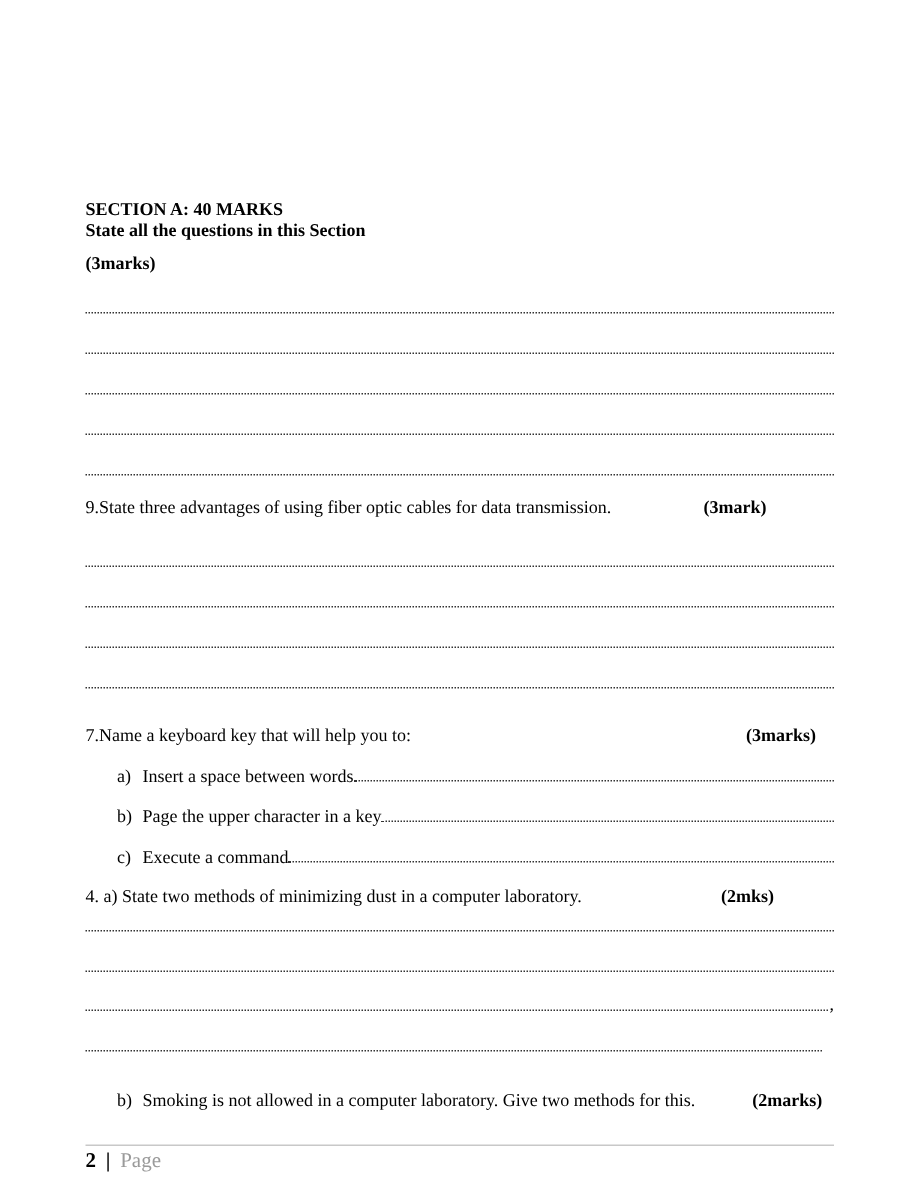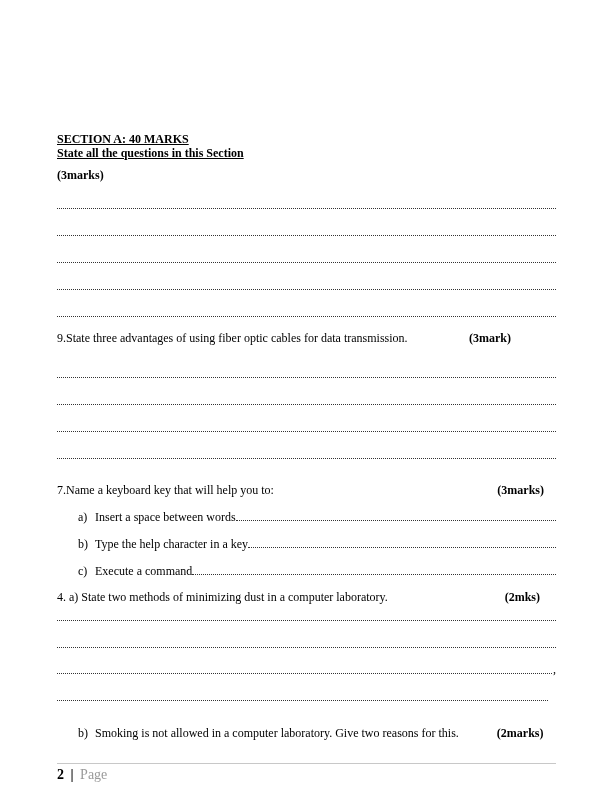--- a/index.html
+++ b/index.html
@@ -11,36 +11,35 @@
     font-size:12px;
     color:#000;
     overflow:hidden;
   }
   .content {
     position:absolute;
     left:57px; right:56px; top:132px;
   }
   .section-title, .section-subtitle {
     font-weight:bold;
-    text-decoration:underline;
     font-size:12px;
     line-height:14px;
   }
   .q-row {
     display:flex;
     justify-content:space-between;
     align-items:baseline;
     line-height:14px;
   }
   .q-text { white-space:nowrap; }
   .q-marks { font-weight:bold; white-space:nowrap; }
   .mr18 { margin-right:18px; }
   .mr45 { margin-right:45px; }
   .mr12 { margin-right:12px; }
-  .mr30 { margin-right:16px;padding-left:16px; }
+  .mr30 { margin-right:40px;padding-left:16px; }
   .ansline {
     height:26px;
     border-bottom:1.2px dotted #333;
   }
   .ansline.first-tight { height:16px; }
   .ansline-flex {
     display:flex;
     align-items:flex-end;
     height:26px;
   }
@@ -128,21 +127,21 @@
       <span class="q-marks mr12">(3marks)</span>
     </div>
 
     <div class="subitem">
       <span class="sub-label">a)</span>
       <span>Insert a space between words</span>
       <span class="leader"></span>
     </div>
     <div class="subitem">
       <span class="sub-label">b)</span>
-      <span>Type the help character in a key </span>
+      <span>Page the upper character in a key </span>
       <span class="leader"></span>
     </div>
     <div class="subitem">
       <span class="sub-label">c)</span>
       <span>Execute a command </span>
       <span class="leader"></span>
     </div>
 
     <div class="q-row mt12">
       <span class="q-text">4. a) State two methods of minimizing dust in a computer laboratory.</span>
@@ -151,21 +150,21 @@
     <div class="ansline first-tight"></div>
     <div class="ansline"></div>
     <div class="ansline-flex">
       <span class="fill"></span>
       <span class="suffix">,</span>
     </div>
     <div class="ansline" style="margin-right:8px"></div>
 
     <div class="partb">
       <span class="sub-label">b)</span>
-      <span>Smoking is not allowed in a computer laboratory. Give two reasons for this.</span>
+      <span>Smoking is not allowed in a computer laboratory. Give two methods for this.</span>
       <span class="partb-marks">(2marks)</span>
     </div>
 
   </div>
 
   <div class="footer-rule"></div>
   <div class="footer-text">
     <span class="pg-num">2</span>
     <span class="pg-sep">|</span>
     <span class="pg-label">Page</span>

